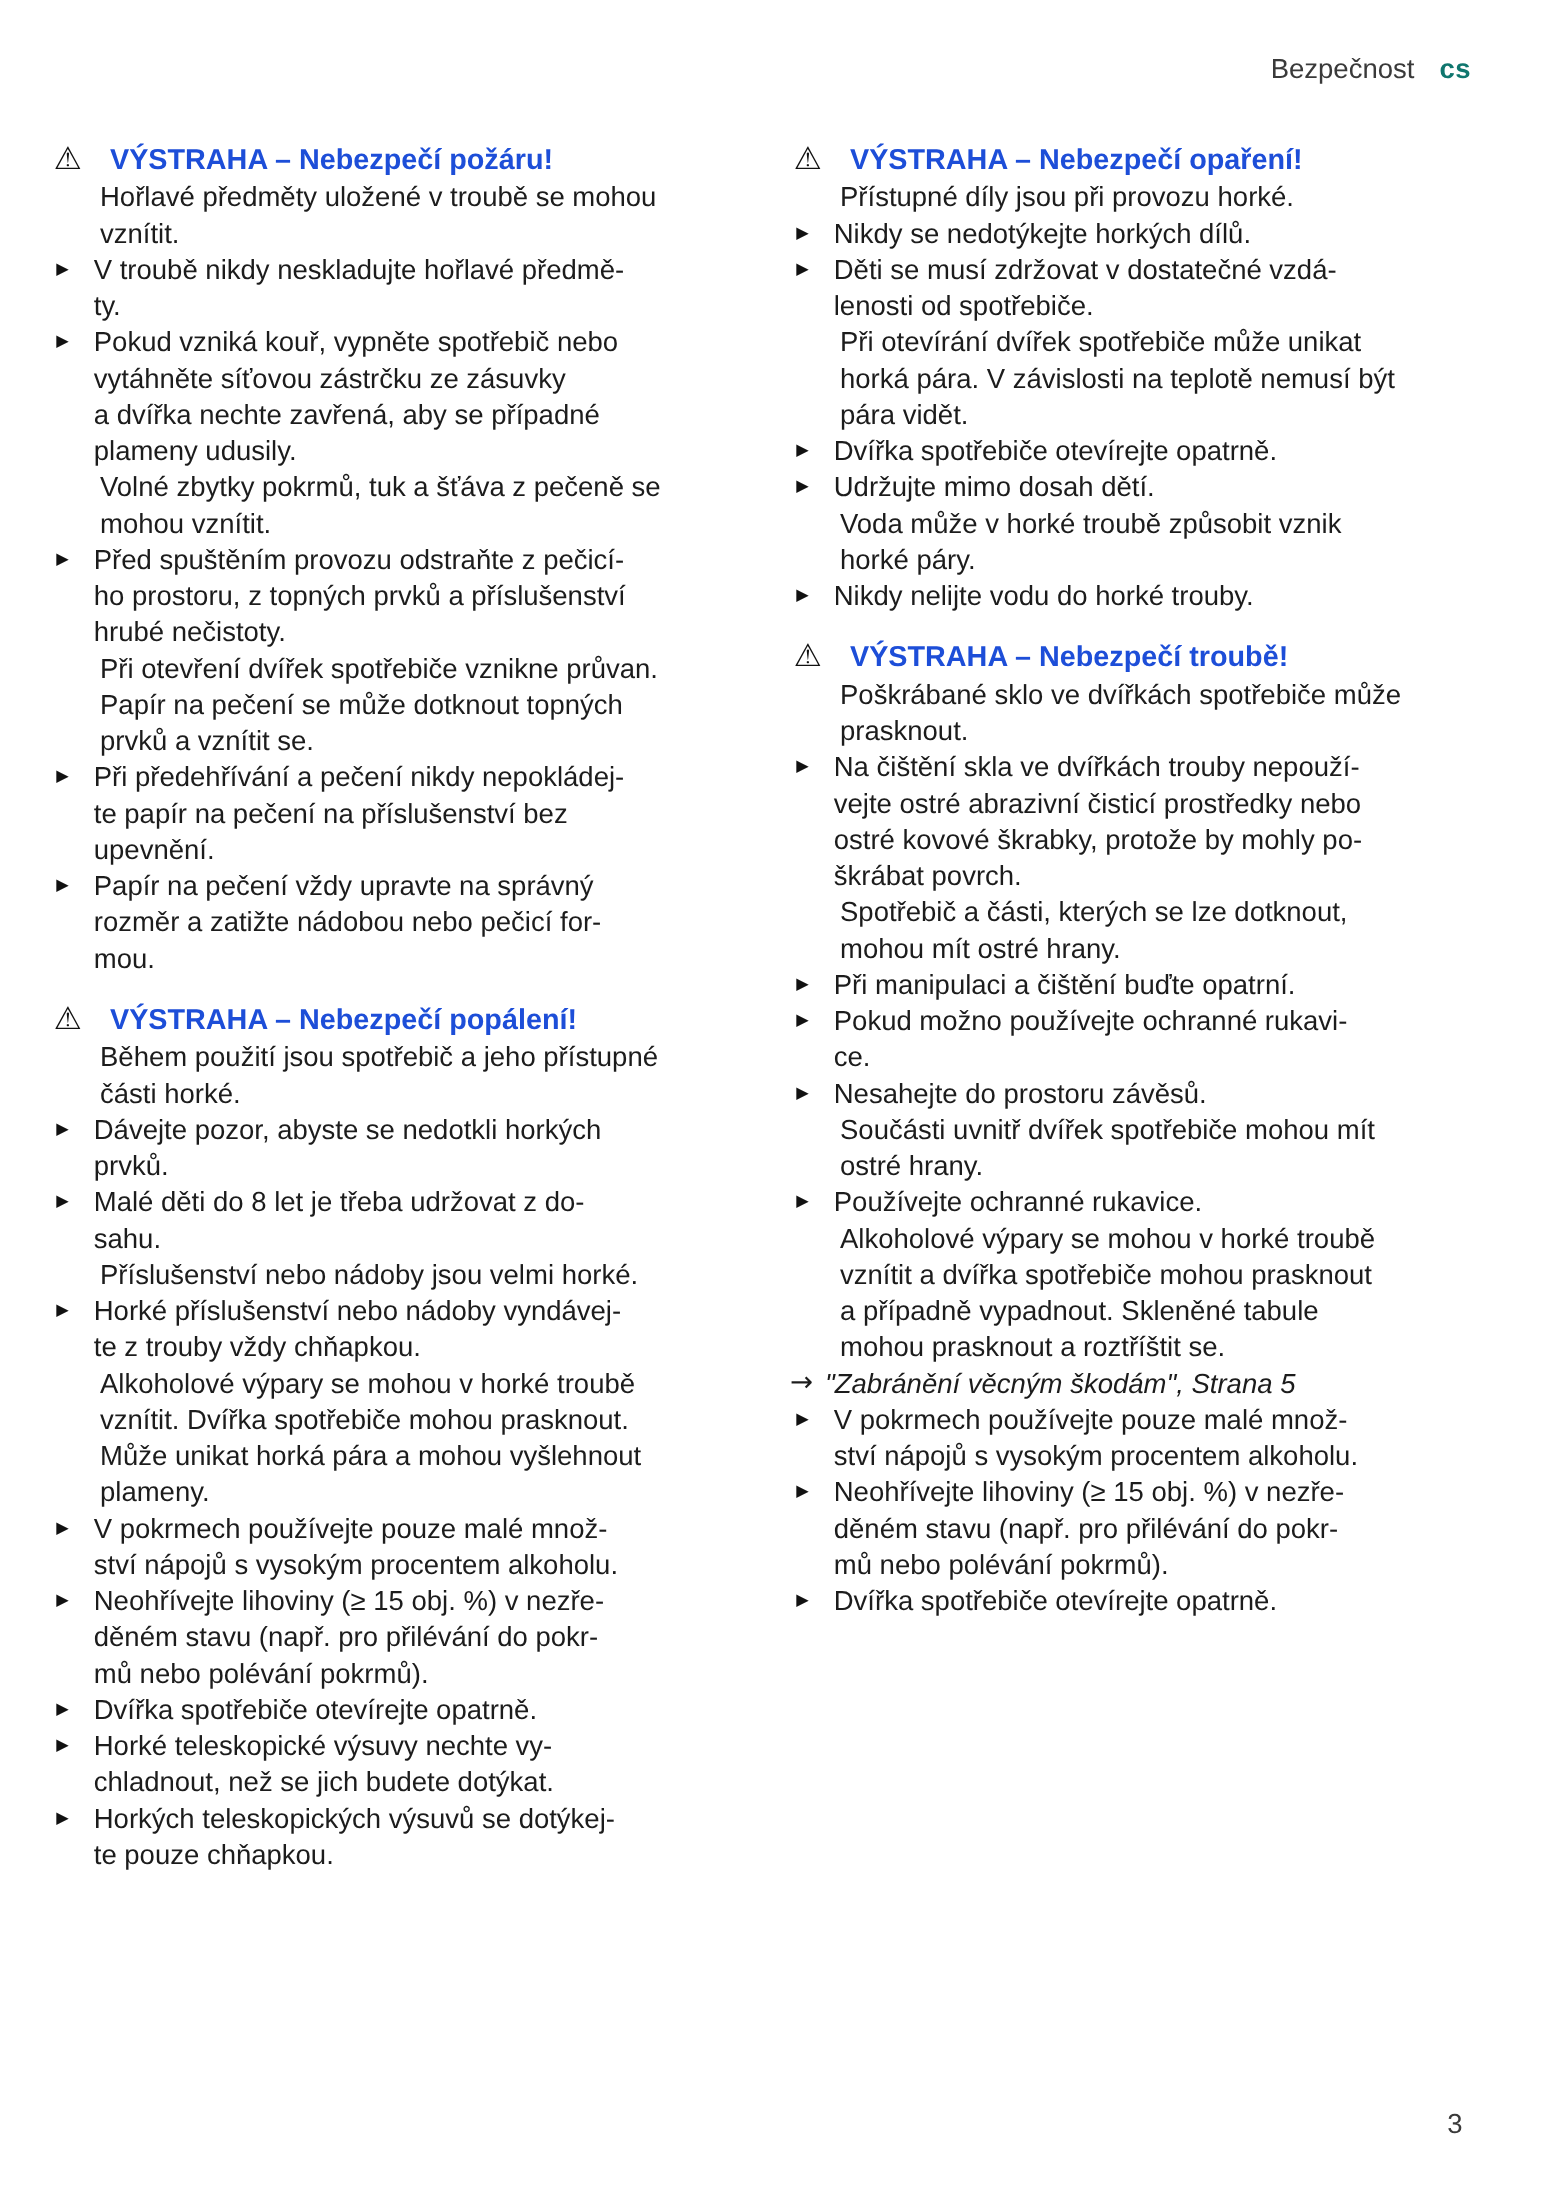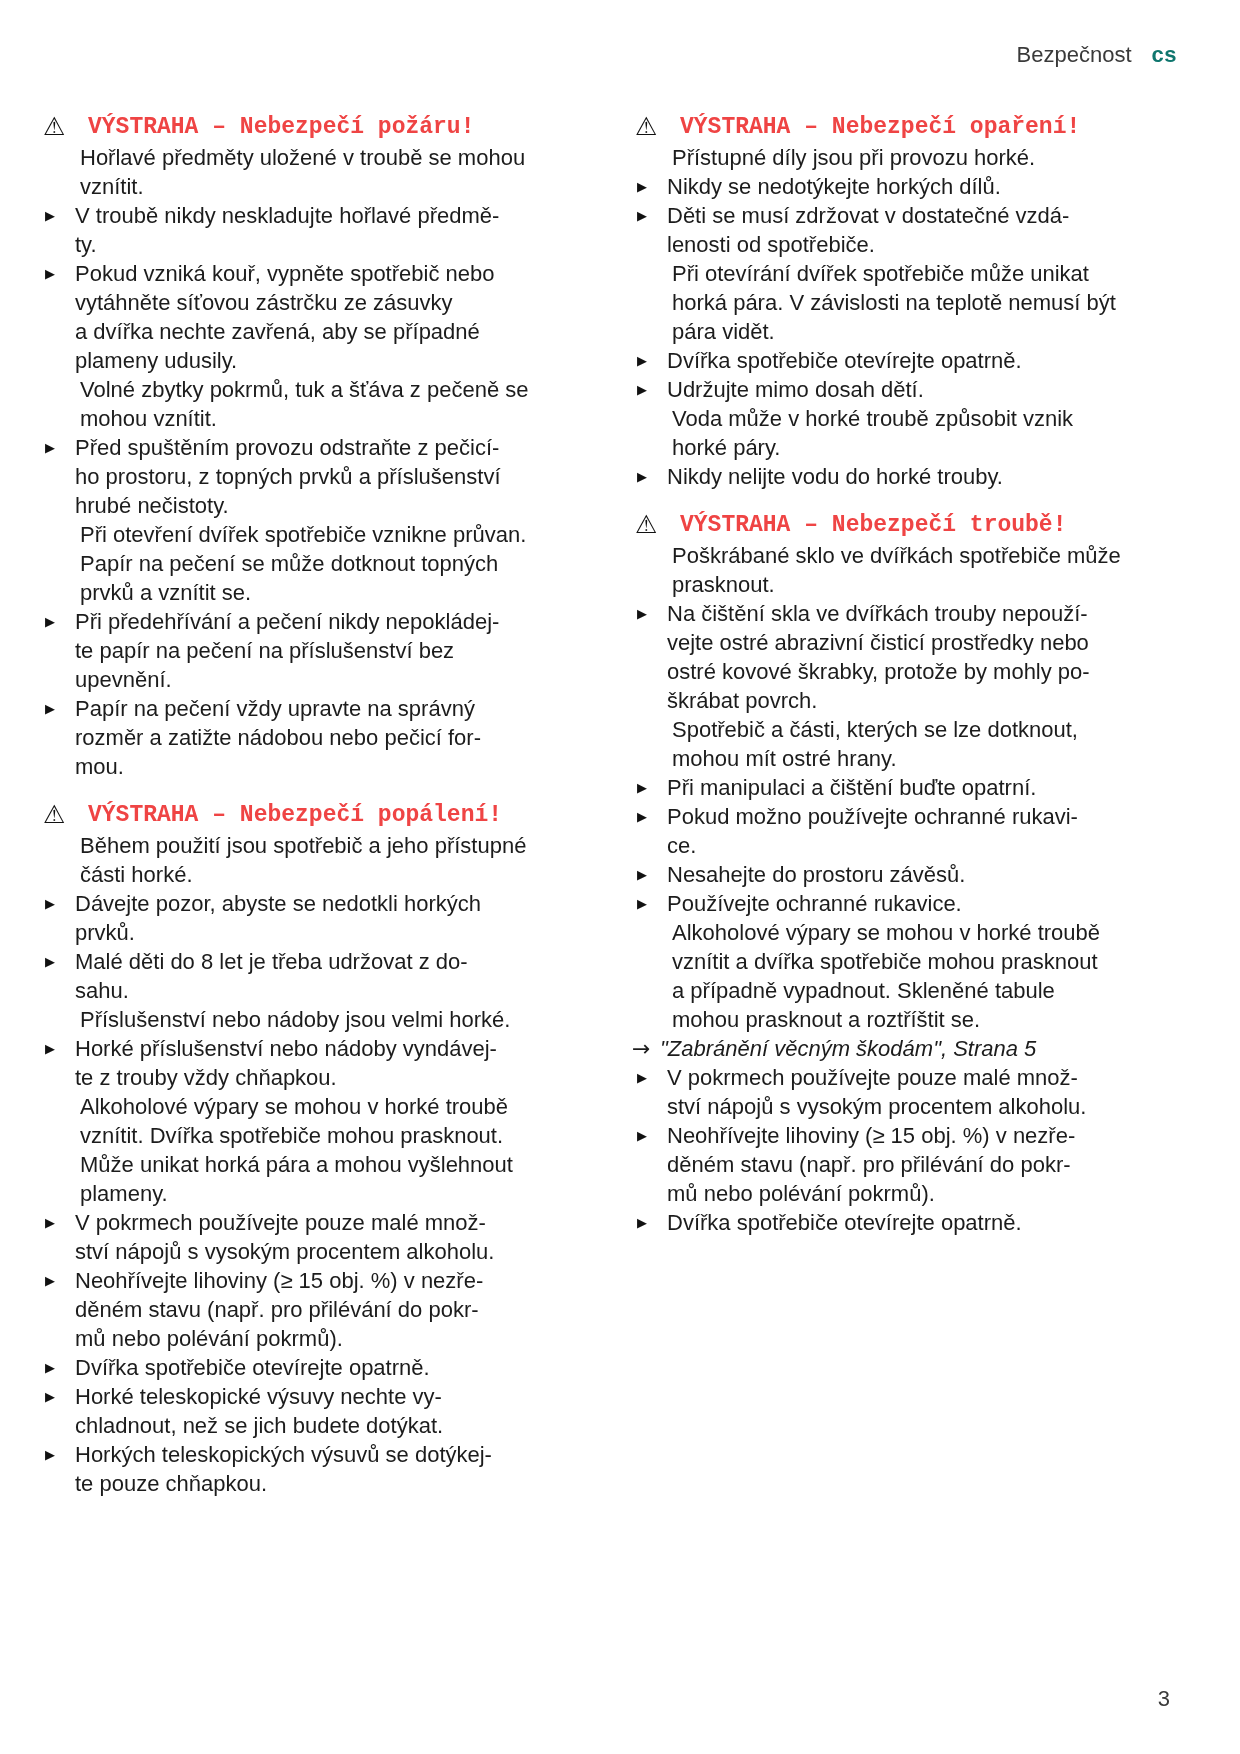--- a/index.html
+++ b/index.html
@@ -47,23 +47,22 @@
     font-family: "DejaVu Sans", sans-serif;
     font-size: 25px;
     line-height: 30px;
     padding-left: 3px;
     color: #111111;
   }
   .warn-title-text {
     font-size: 23px;
     font-weight: bold;
     line-height: 30px;
-    color: #ef4444;
+    color: #1d4ed8;
     white-space: nowrap;
-    font-family: Liberation Mono, monospace;
   }
   .para {
     font-size: 22px;
     line-height: 29px;
     white-space: pre-line;
     margin-left: 40px;
   }
   .bullet { display: flex; }
   .bullet-marker {
     flex: 0 0 30px;
@@ -265,20 +264,22 @@
           </div>
           <div class="bullet">
             <span class="bullet-marker">▶</span>
             <span class="bullet-text">Pokud možno používejte ochranné rukavi-
 ce.</span>
           </div>
           <div class="bullet">
             <span class="bullet-marker">▶</span>
             <span class="bullet-text">Nesahejte do prostoru závěsů.</span>
           </div>
+          <div class="para">Součásti uvnitř dvířek spotřebiče mohou mít
+ostré hrany.</div>
           <div class="bullet">
             <span class="bullet-marker">▶</span>
             <span class="bullet-text">Používejte ochranné rukavice.</span>
           </div>
           <div class="para">Alkoholové výpary se mohou v horké troubě
 vznítit a dvířka spotřebiče mohou prasknout
 a případně vypadnout. Skleněné tabule
 mohou prasknout a roztříštit se.</div>
           <div class="ref">
             <span class="ref-arrow">→</span>

